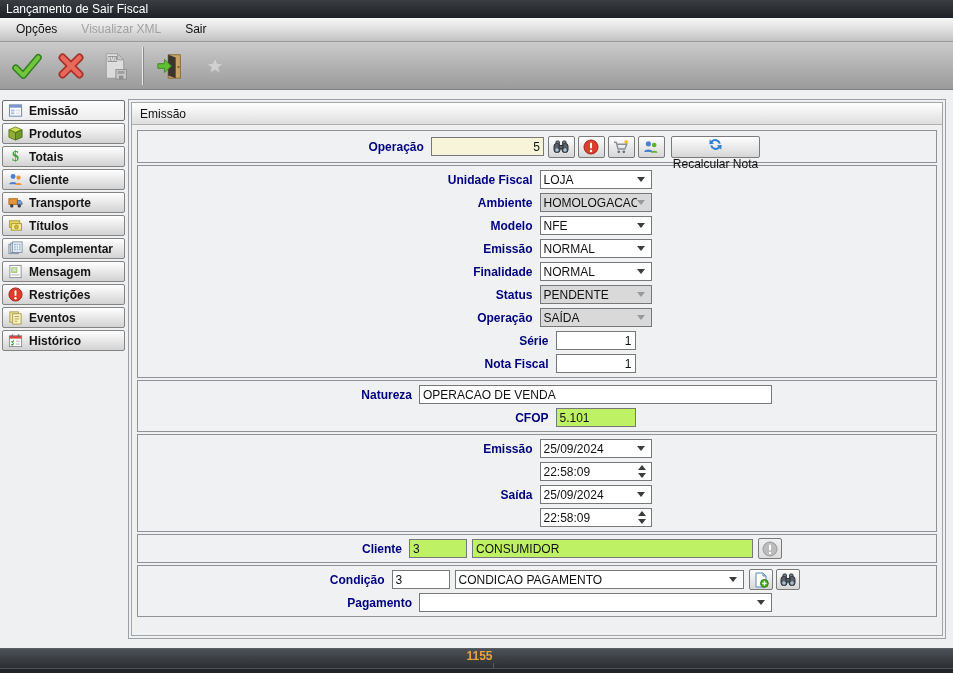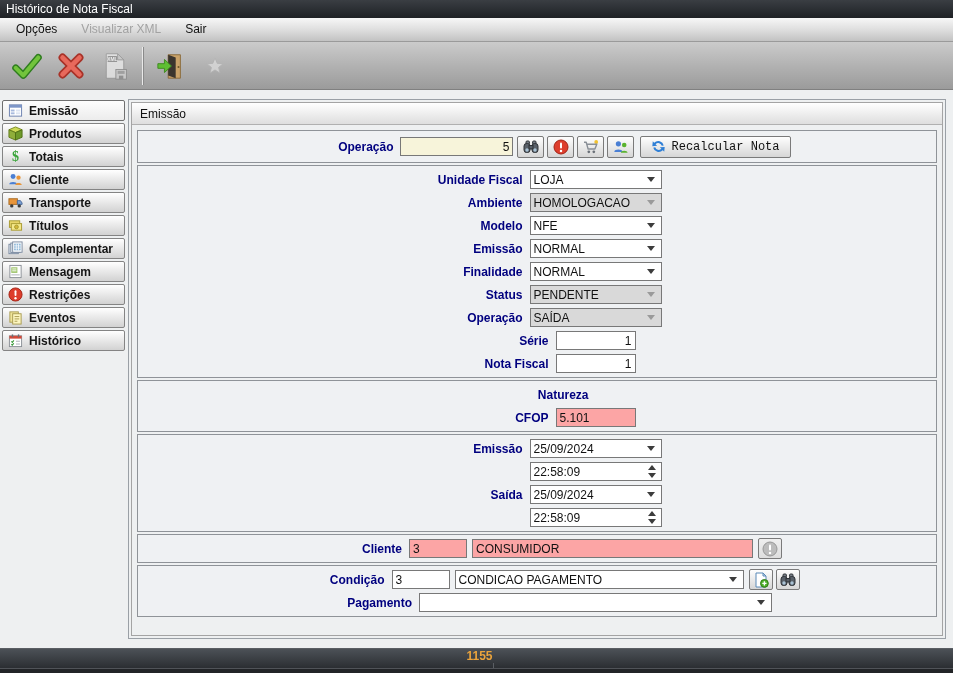--- a/index.html
+++ b/index.html
@@ -44,59 +44,59 @@
 
   .section { border: 1px solid #8f9398; background: #eff1f3; padding: 2px 4px; margin-bottom: 2px; }
   .row { height: 23px; display: flex; align-items: center; justify-content: center; }
   .lbl { width: 112px; text-align: right; font-weight: bold; color: #00007f; padding-right: 2px; flex: none; }
   .gap { width: 5px; flex: none; }
 
   .inp { height: 19px; border: 1px solid #787878; background: #fff; font-family: "Liberation Sans", sans-serif;
     font-size: 12px; padding: 0 3px; color: #111; }
   .inp.tr { text-align: right; }
   .inp.cream { background: #f7f4da; }
-  .inp.disabled { background: #fca5a5; }
+  .inp.disabled { background: #bef264; }
 
   .dd { height: 19px; border: 1px solid #787878; background: #fff; display: flex; align-items: center;
     justify-content: space-between; padding-left: 3px; color: #111; }
   .dd.disabled { background: #d9d9d9; }
   .dd-text { white-space: nowrap; overflow: hidden; }
   .dd-arrow { width: 0; height: 0; border-left: 4px solid transparent; border-right: 4px solid transparent;
     border-top: 5px solid #3c3c3c; margin-right: 6px; flex: none; }
   .dd.disabled .dd-arrow { border-top-color: #9a9a9a; }
   .spin { display: flex; flex-direction: column; gap: 3px; margin-right: 5px; flex: none; }
   .spin .up { width: 0; height: 0; border-left: 4px solid transparent; border-right: 4px solid transparent; border-bottom: 5px solid #3c3c3c; }
   .spin .dn { width: 0; height: 0; border-left: 4px solid transparent; border-right: 4px solid transparent; border-top: 5px solid #3c3c3c; }
 
   .w58 { width: 58px; flex:none; } .w80 { width: 80px; flex:none; } .w113 { width: 113px; flex:none; }
-  .w120 { width: 132px; flex:none; } .w281 { width: 281px; flex:none; } .w289 { width: 289px; flex:none; }
+  .w120 { width: 112px; flex:none; } .w281 { width: 281px; flex:none; } .w289 { width: 289px; flex:none; }
   .w353 { width: 353px; flex:none; }
 
   .btnrow { display: flex; gap: 3px; margin-left: 4px; }
   .sq-btn { width: 27px; height: 22px; border: 1px solid #7a7a7a; border-radius: 2px;
     background: linear-gradient(180deg,#fefefe,#d6d6d6); display: flex; align-items: center; justify-content: center; }
   .sq-btn.small { width: 24px; height: 21px; }
   .sq-btn.disabled { background: linear-gradient(180deg,#efefef,#dedede); }
   .btn.recalc { height: 22px; margin-left: 6px; border: 1px solid #7a7a7a; border-radius: 2px;
     background: linear-gradient(180deg,#fefefe,#d6d6d6); display: flex; align-items: center; gap: 5px;
-    padding: 0 10px; font-family: Liberation Mono, monospace; font-size: 12px; color: #111; }
+    padding: 0 1px; font-family: Liberation Sans, sans-serif; font-size: 12px; color: #111; flex-direction: column; }
   .ico { display: inline-flex; align-items: center; justify-content: center; }
 
   
   .statusbar { height: 20px; background: linear-gradient(180deg,#4c5157,#2b2e32); display: flex;
     align-items: center; padding-left: 6px; border-top: 1px solid #5a5e63; flex-direction: column; }
   .sb-value { color: #eaa33c; font-weight: bold; font-size: 12px; }
   .sb-sep { width: 1px; height: 14px; background: #1c1e21; border-right: 1px solid #5a5e63; margin-left: 28px; }
   .bottomstrip { height: 5px; background: #222427; border-top: 1px solid #505358; }
 </style>
 </head>
 <body>
 
 <div class="titlebar">
-  <span>Histórico de Nota Fiscal</span>
+  <span>Lançamento de Sair Fiscal</span>
 </div>
 
 <div class="menubar" id="menubar">
     <span class="menu-item">Opções</span>
     <span class="menu-item disabled">Visualizar XML</span>
     <span class="menu-item">Sair</span>
   </div>
 
 <div class="toolbar" id="toolbar">
     <span class="tb-btn">
@@ -408,20 +408,21 @@
             <span class="lbl">Nota Fiscal</span>
               <span class="gap"></span>
             <input class="inp tr w80" value="1" style="">
           </div>
         </div>
 
         <div class="section">
           <div class="row">
             <span class="lbl">Natureza</span>
               <span class="gap"></span>
+            <input class="inp w353" value="OPERACAO DE VENDA" style="">
           </div>
           <div class="row">
             <span class="lbl">CFOP</span>
               <span class="gap"></span>
             <input class="inp disabled w80" value="5.101" style="">
           </div>
         </div>
 
         <div class="section">
           <div class="row">

